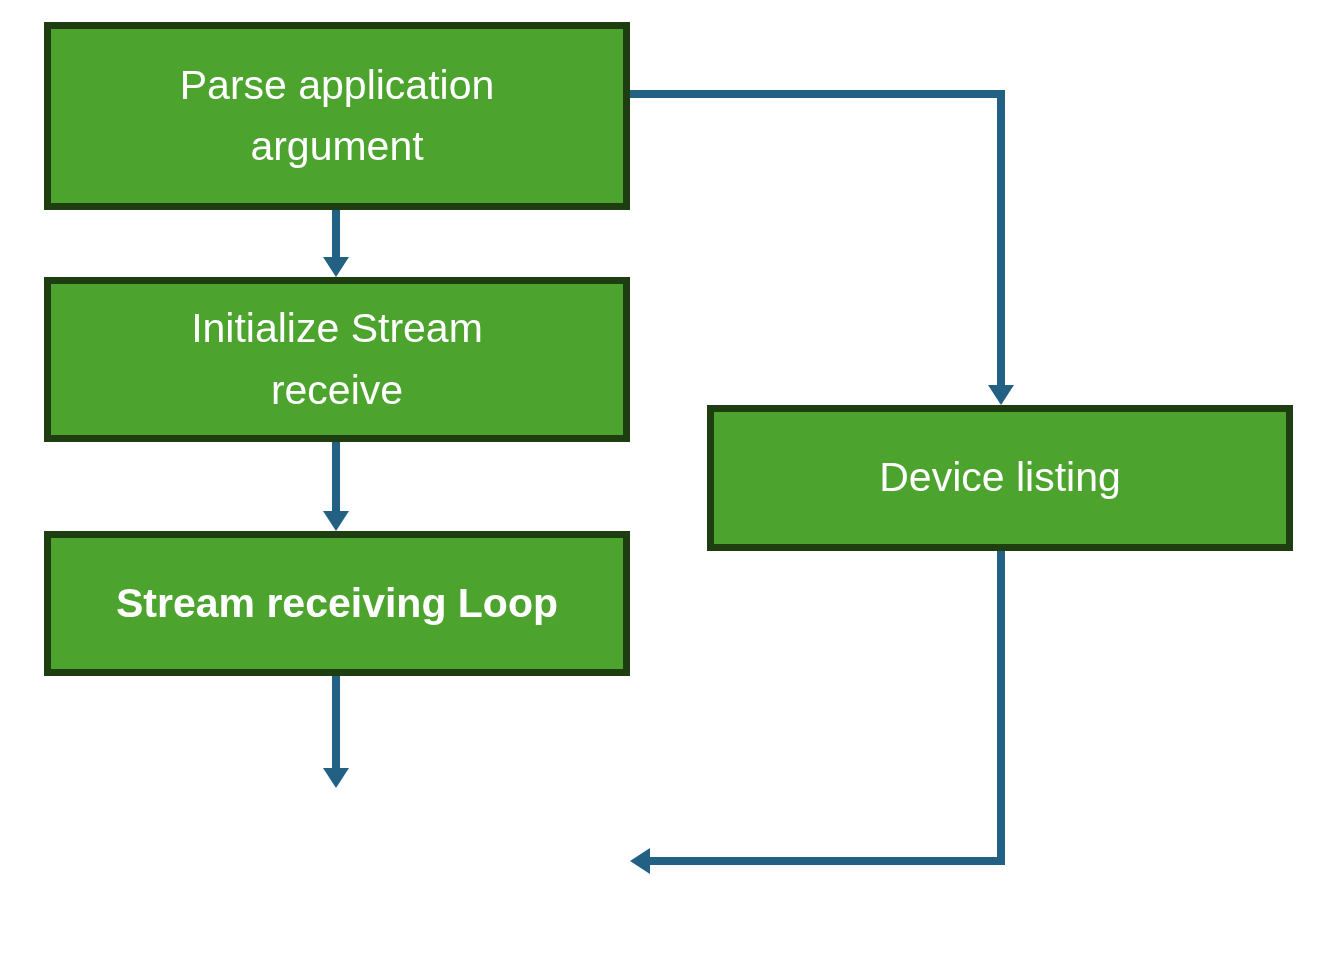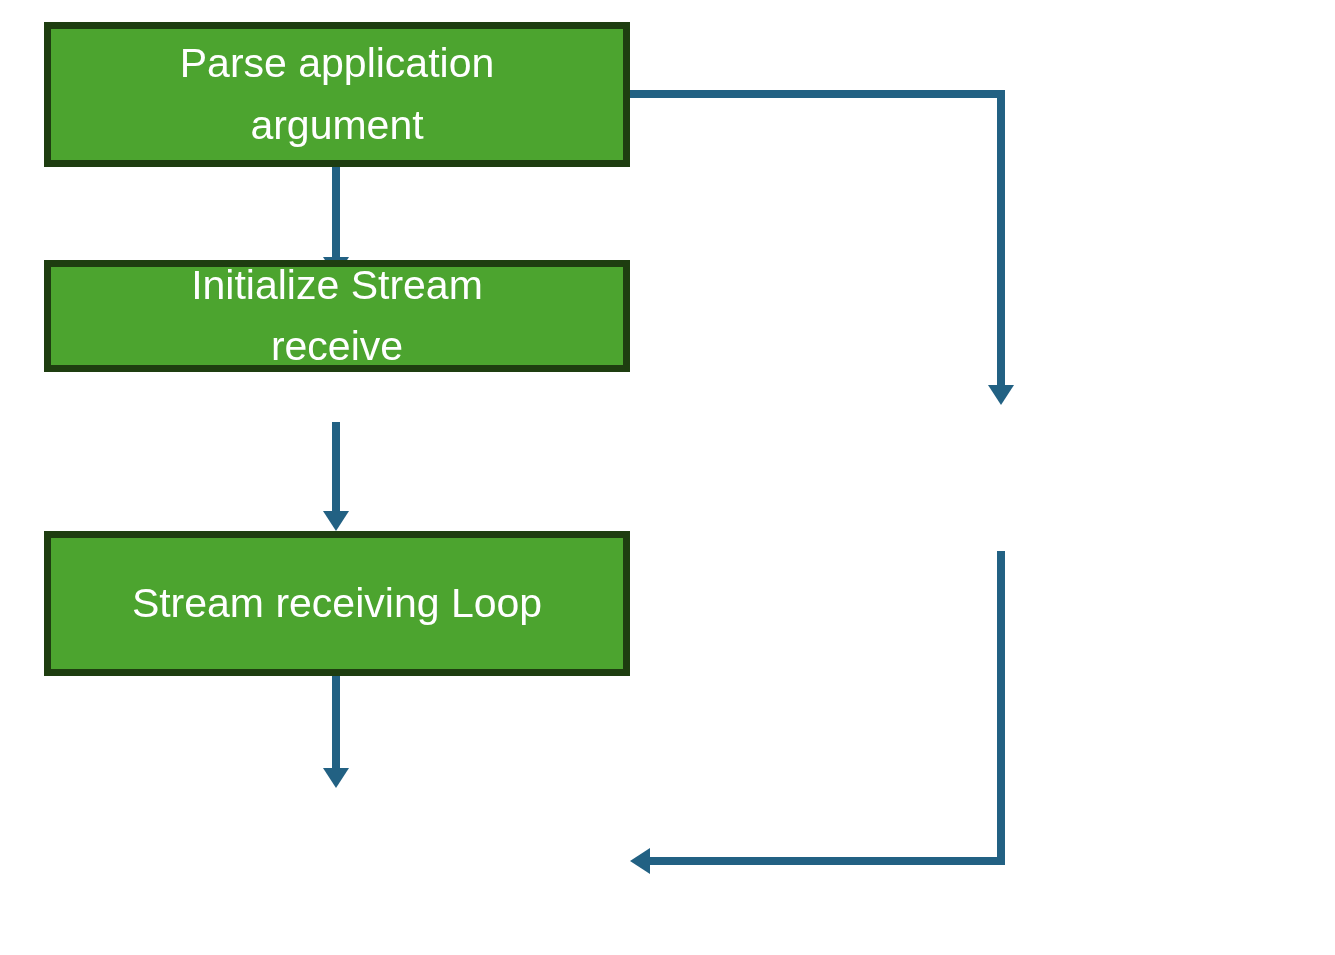--- a/index.html
+++ b/index.html
@@ -28,23 +28,23 @@
     border: 7px solid var(--node-border);
     color: var(--text);
     display: flex;
     align-items: center;
     justify-content: center;
     text-align: center;
     font-size: 41px;
     line-height: 1.5;
     white-space: pre-line;
   }
-  .node-parse   { left: 44px;  top: 22px;  width: 586px; height: 145px; }
-  .node-init    { left: 44px;  top: 260px; width: 586px; height: 112px; justify-content: center; }
-  .node-loop    { left: 44px;  top: 531px; width: 586px; height: 145px; }
+  .node-parse   { left: 44px;  top: 22px;  width: 586px; height: 188px; }
+  .node-init    { left: 44px;  top: 277px; width: 586px; height: 165px; justify-content: center; }
+  .node-loop    { left: 44px;  top: 531px; width: 586px; height: 145px; font-weight: bold; }
   .node-cleanup { left: 44px;  top: 788px; width: 586px; height: 145px; }
   .node-devices { left: 707px; top: 405px; width: 586px; height: 146px; }
   .connectors {
     position: absolute;
     left: 0; top: 0;
     width: 1335px;
     height: 955px;
     pointer-events: none;
   }
   .connectors .line {
@@ -94,14 +94,17 @@
   <div class="node node-init">
     <span>Initialize Stream
 receive</span>
   </div>
 
   <div class="node node-loop">
     <span>Stream receiving Loop</span>
   </div>
 
 
+  <div class="node node-devices">
+    <span>Device listing</span>
+  </div>
 
 </div>
 
 </body></html>

